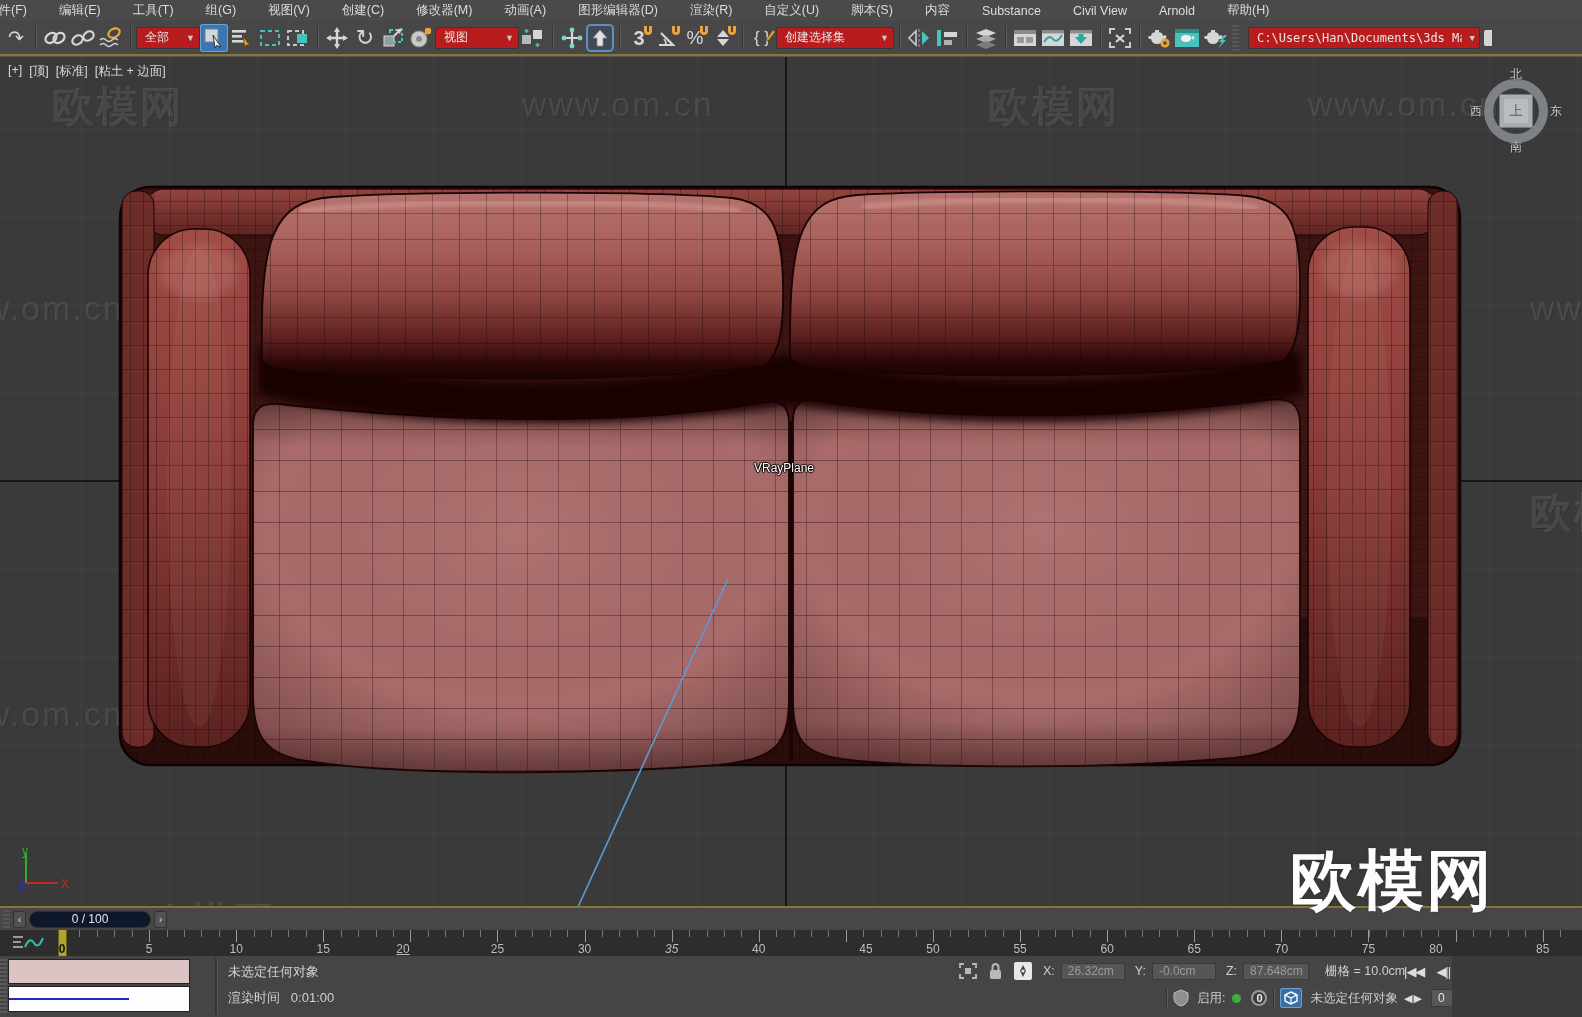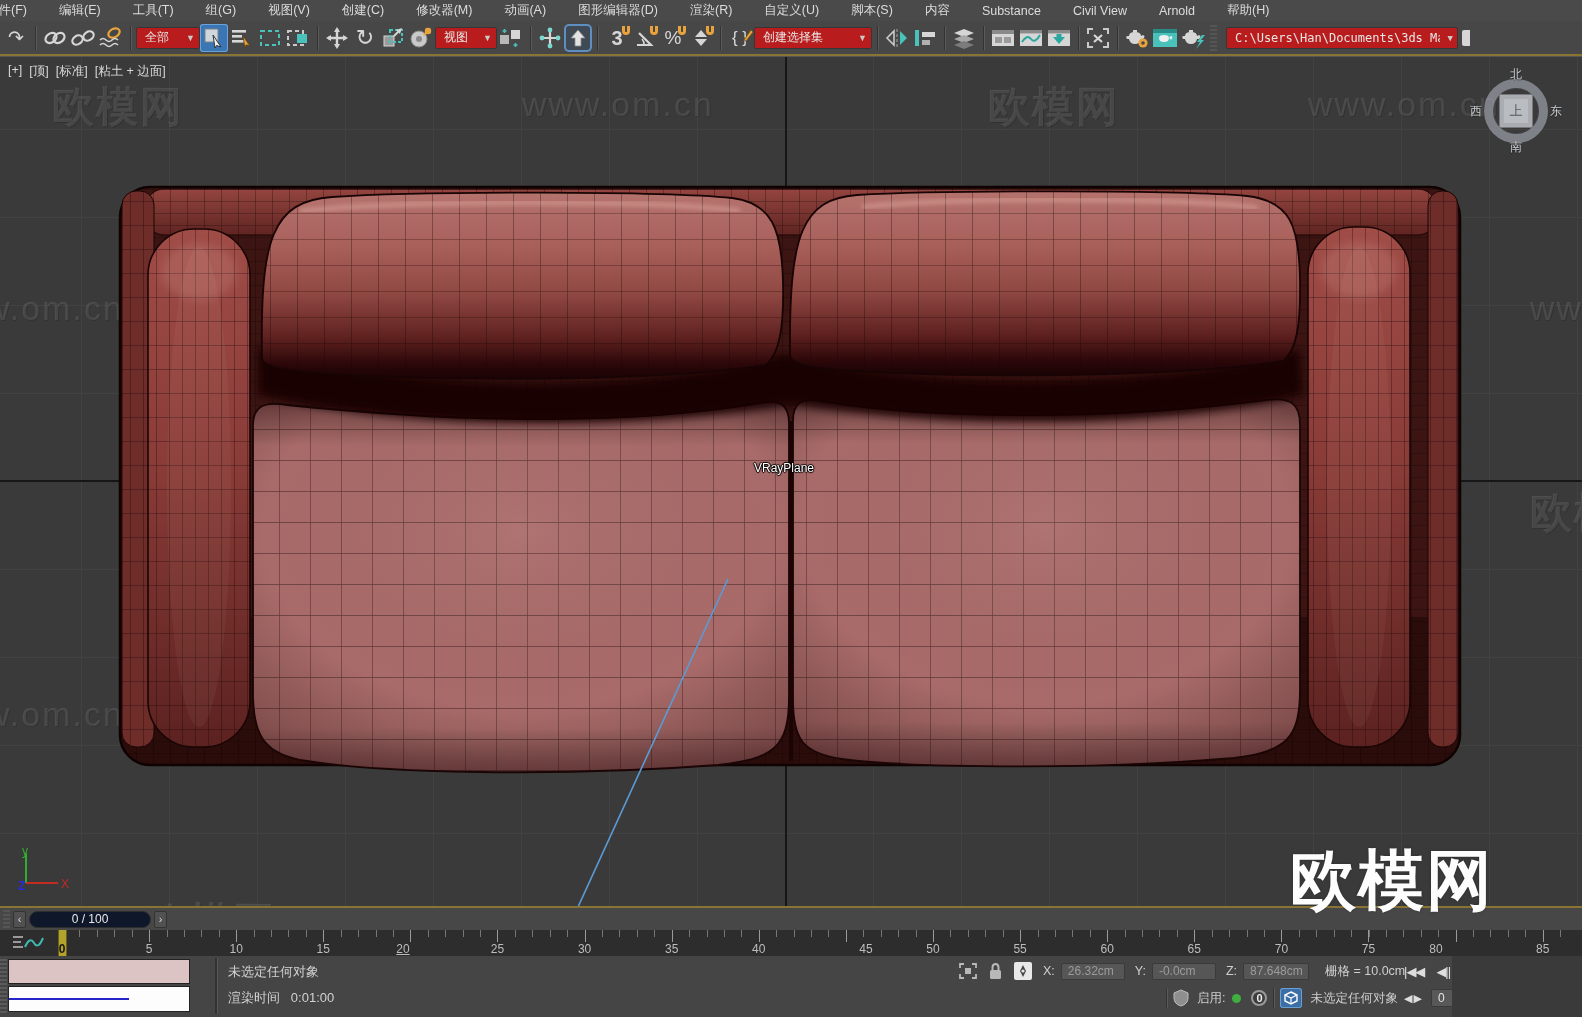--- a/index.html
+++ b/index.html
@@ -222,21 +222,21 @@
         </svg>
     </div>
     <div class="tb-btn">
       <svg width="24" height="22">
           <circle cx="10" cy="12" r="8" fill="#c9c9c9" stroke="#8a8a8a"></circle>
           <circle cx="10" cy="12" r="3" fill="#8a8a8a"></circle>
           <path d="M15 8 L21 2 M21 2 l-4.5 1 M21 2 l-1 4.5" stroke="#e8a33d" stroke-width="2.4" fill="none"></path>
           <circle cx="19" cy="4" r="3.2" fill="#e8a33d"></circle>
         </svg>
     </div>
-    <div class="dropdown" style="width:62px">
+    <div class="dropdown" style="width:84px">
       <span>视图</span>
       <span class="dd-arrow">▼</span>
     </div>
     <div class="tb-btn">
       <svg width="26" height="22">
           <rect x="2" y="8" width="9" height="9" fill="#b8b8b8"></rect>
           <rect x="13" y="3" width="9" height="9" fill="#d6d6d6"></rect>
           <path d="M6.5 6 v-4 M4.5 4 h4" stroke="#49c2bc" stroke-width="1.6"></path>
           <path d="M17.5 20 v-4 M15.5 18 h4" stroke="#49c2bc" stroke-width="1.6"></path>
         </svg>
@@ -572,21 +572,21 @@
     <div id="frame-marker"></div>
     <div id="ruler"></div>
     <div id="ruler-labels" style="position:absolute;inset:0">
         <span style="position: absolute; left: 62px;">0</span>
         <span style="position: absolute; left: 149.1px;">5</span>
         <span style="position: absolute; left: 236.2px;">10</span>
         <span style="position: absolute; left: 323.3px;">15</span>
         <span style="position: absolute; left: 403px; text-decoration: underline;">20</span>
         <span style="position: absolute; left: 497.5px;">25</span>
         <span style="position: absolute; left: 584.6px;">30</span>
-        <span style="position: absolute; left: 671.7px;">35</span>
+        <span style="position: absolute; left: 671.7px; font-style: italic;">35</span>
         <span style="position: absolute; left: 758.8px;">40</span>
         <span style="position: absolute; left: 845.9px; margin-left: 20px;">45</span>
         <span style="position: absolute; left: 933px;">50</span>
         <span style="position: absolute; left: 1020.1px;">55</span>
         <span style="position: absolute; left: 1107.2px;">60</span>
         <span style="position: absolute; left: 1194.3px;">65</span>
         <span style="position: absolute; left: 1281.4px;">70</span>
         <span style="position: absolute; left: 1368.5px;">75</span>
         <span style="position: absolute; left: 1436px;">80</span>
         <span style="position: absolute; left: 1542.7px;">85</span>

